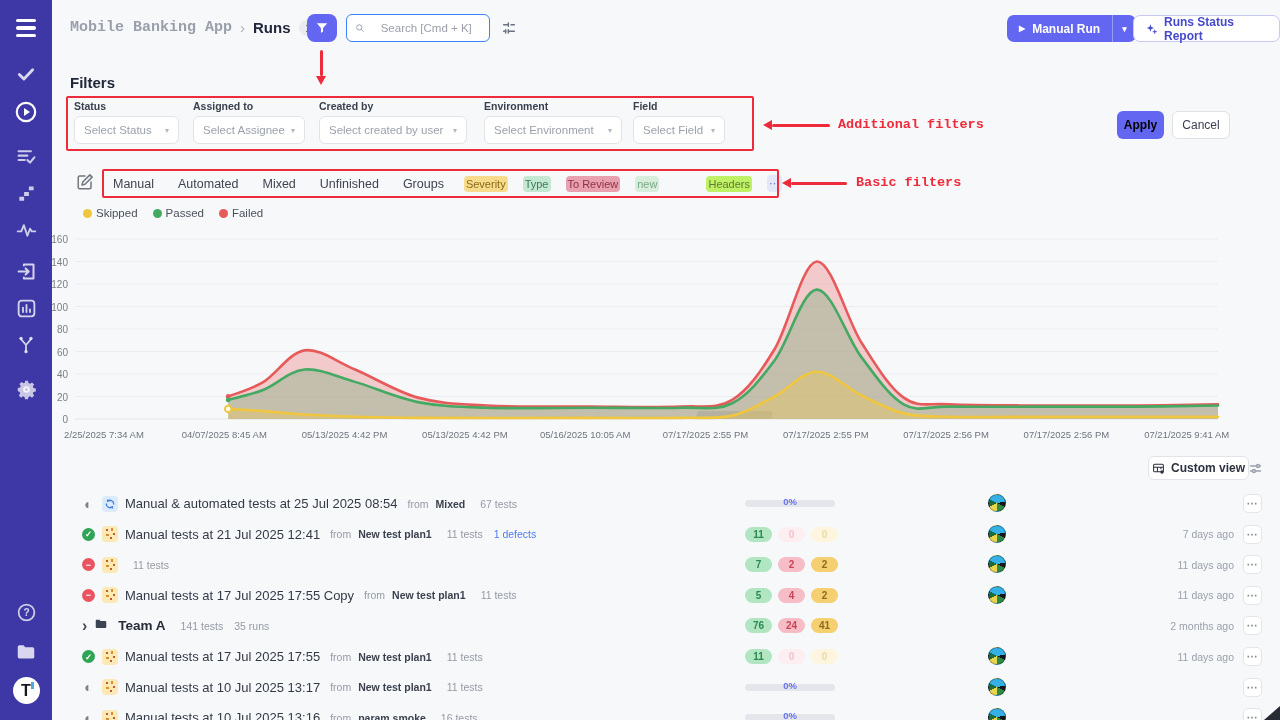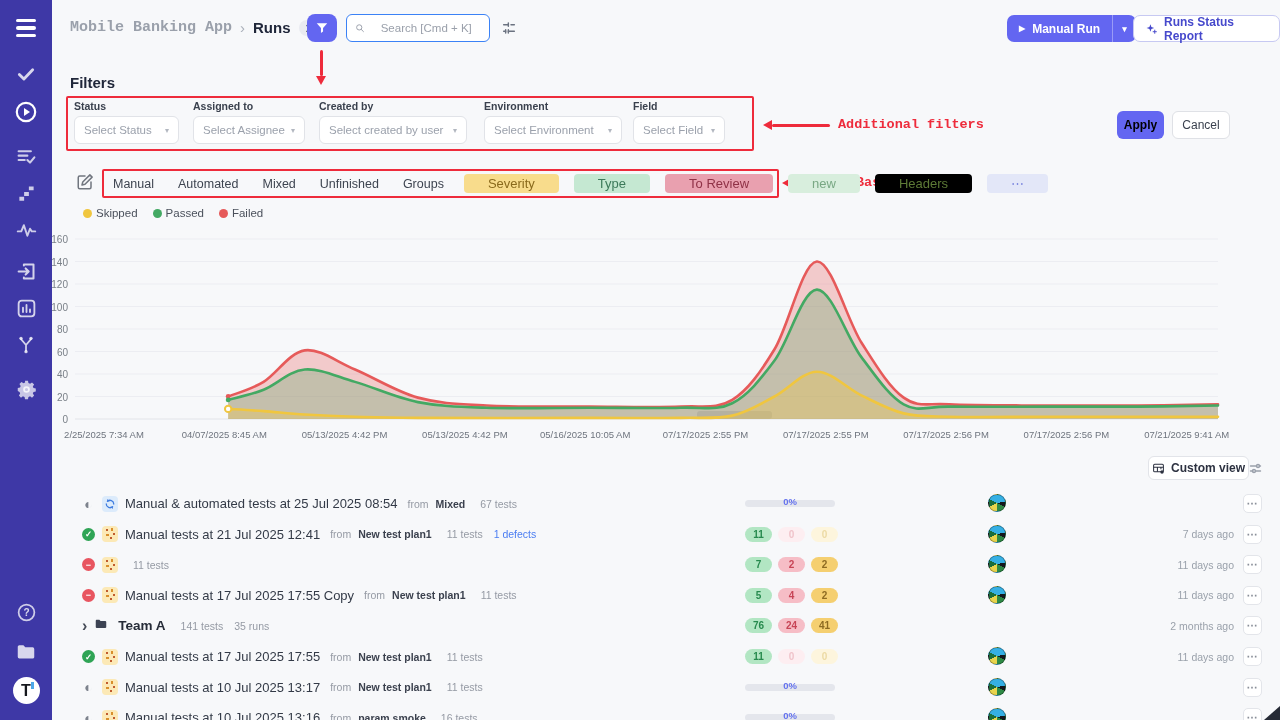--- a/index.html
+++ b/index.html
@@ -73,21 +73,21 @@
   .cancel-btn { position:absolute; left:1172px; top:111px; width:58px; height:28px; background:#fff;
     color:#3a414e; border:1px solid #dfe1e6; border-radius:6px; font-size:12px;
     font-family:"Liberation Sans",sans-serif; cursor:pointer; }
   
   .edit-icon { position:absolute; left:76px; top:173px; cursor:pointer; }
   .basic-row { position:absolute; left:102px; top:169px; width:677px; height:29px;
     display:flex; align-items:center; padding-left:11px; }
   .b-tabs { display:flex; gap:24px; }
   .b-tab { font-size:12.5px; color:#3d4450; cursor:pointer; white-space:nowrap; }
   .b-chips { display:flex; gap:15px; margin-left:20px; align-items:center; }
-  .chip { font-size:13px; padding:2px 24px; border-radius:4px; cursor:pointer; white-space:nowrap; }
+  .chip { font-size:11px; padding:2px 2px; border-radius:4px; cursor:pointer; white-space:nowrap; }
   
   .legend { position:absolute; left:83px; top:207px; display:flex; gap:15px; align-items:center; }
   .lg-item { display:flex; align-items:center; gap:4px; font-size:11.5px; color:#4b515c; cursor:pointer; }
   .lg-dot { width:9px; height:9px; border-radius:50%; }
   .y-label { position:absolute; width:44px; text-align:right; font-size:10px; color:#7a8088; }
   .x-label { position:absolute; width:120px; text-align:center; font-size:9.5px; color:#6e747e; top:429px; }
   #chart-svg { position:absolute; left:0; top:232px; pointer-events:none; }
   
   .customview-btn { position:absolute; left:1148px; top:456px; height:24px; background:#fff;
     border:1px solid #e2e4e9; border-radius:6px; display:flex; align-items:center; gap:6px;
@@ -324,21 +324,21 @@
       <span class="b-tab">Automated</span>
       <span class="b-tab">Mixed</span>
       <span class="b-tab">Unfinished</span>
       <span class="b-tab">Groups</span>
     </div>
   <div class="b-chips" id="basic-chips">
       <span class="chip" style="background: rgb(248, 220, 140); color: rgb(138, 106, 28);">Severity</span>
       <span class="chip" style="background: rgb(197, 232, 210); color: rgb(60, 122, 90);">Type</span>
       <span class="chip" style="background: rgb(233, 160, 175); color: rgb(143, 49, 70);">To Review</span>
       <span class="chip" style="background: rgb(216, 238, 221); color: rgb(121, 168, 132);">new</span>
-      <span class="chip" style="background: #000000; color: rgb(93, 122, 54);">Headers</span>
+      <span class="chip" style="background: #bef264; color: rgb(93, 122, 54); margin-left: 32px;">Headers</span>
       <span class="chip" style="background: rgb(227, 231, 248); color: rgb(100, 112, 216);">⋯</span>
     </div>
 </div>
 
 <div class="legend" id="chart-legend">
     <span class="lg-item">
       <span class="lg-dot" style="background: rgb(240, 198, 63);"></span>
       <span>Skipped</span>
     </span>
     <span class="lg-item">

